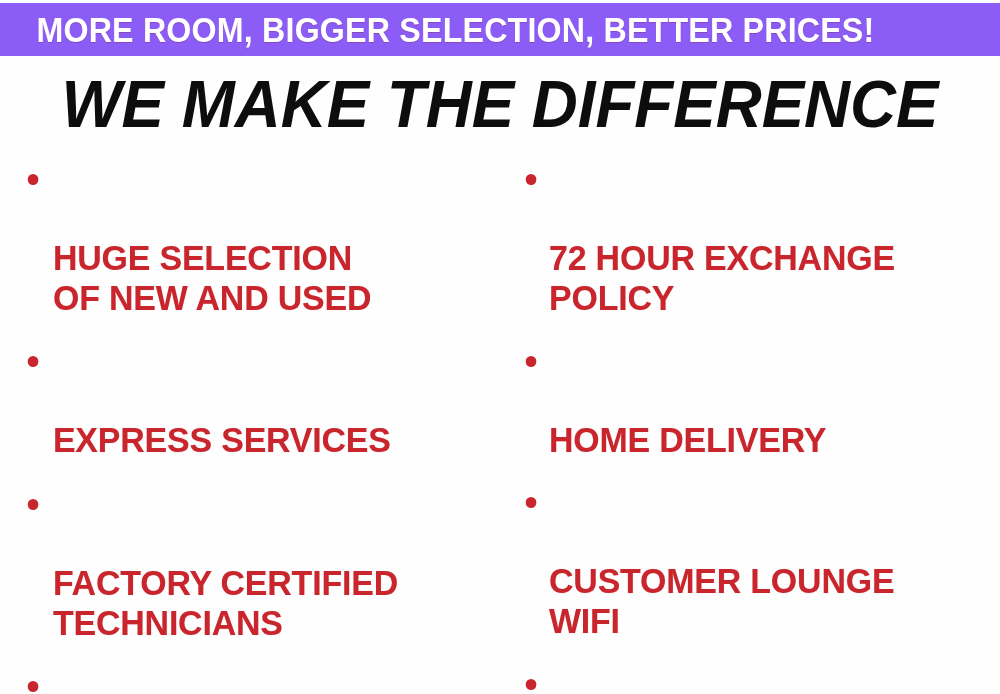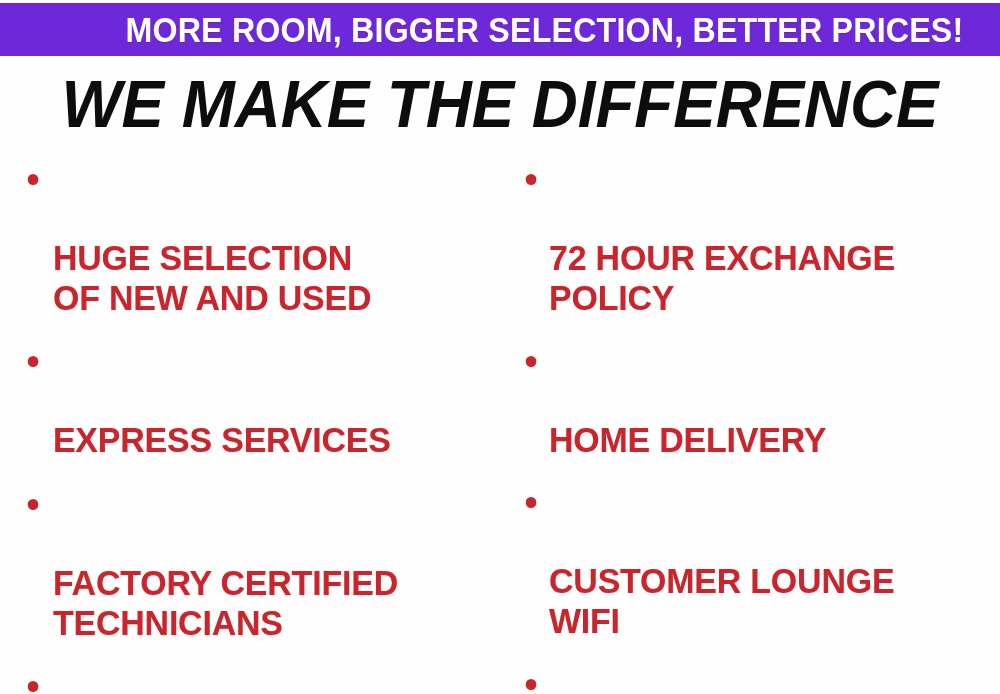--- a/index.html
+++ b/index.html
@@ -24,24 +24,24 @@
     background: #fefefe;
   }
 
   
   .banner {
     position: absolute;
     left: 0;
     top: 3px;
     width: 1000px;
     height: 53px;
-    background: #6d28d9;
+    background: #8b5cf6;
     display: flex;
     align-items: center;
-    justify-content: flex-end;
+    justify-content: flex-start;
   }
   .banner-text {
     color: #ffffff;
     font-family: "Liberation Sans", sans-serif;
     font-weight: bold;
     font-size: 35px;
     letter-spacing: 0.2px;
     line-height: 1;
     white-space: nowrap;
     transform: scaleX(0.92);

